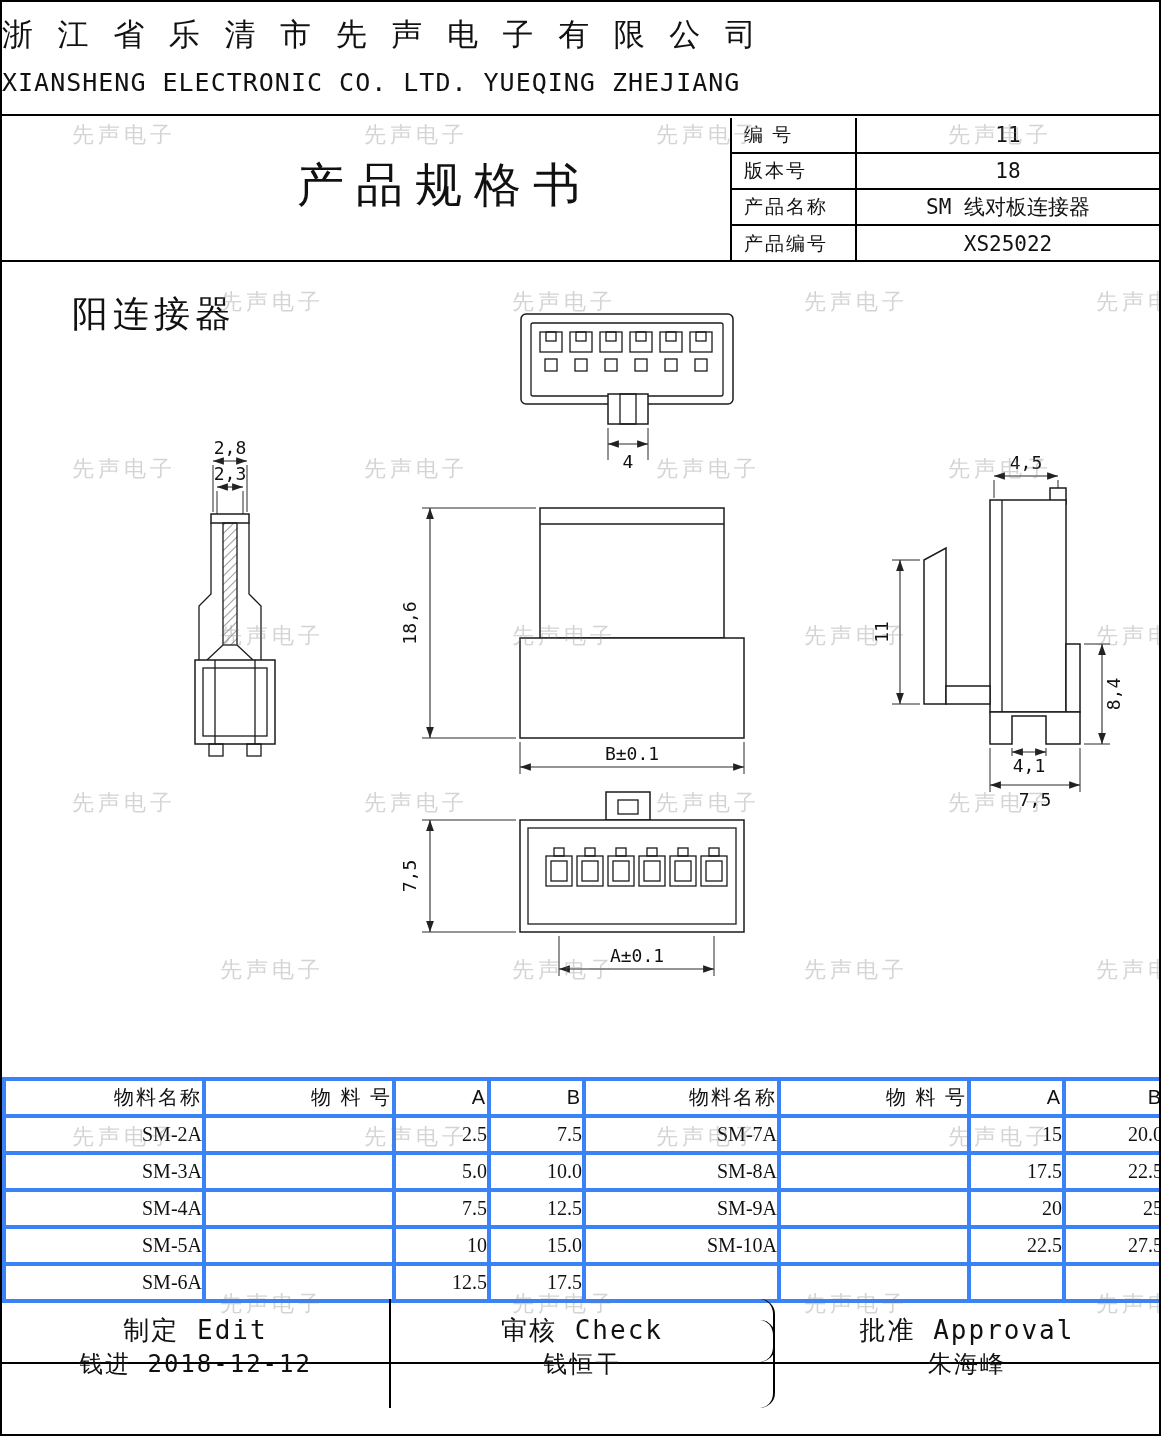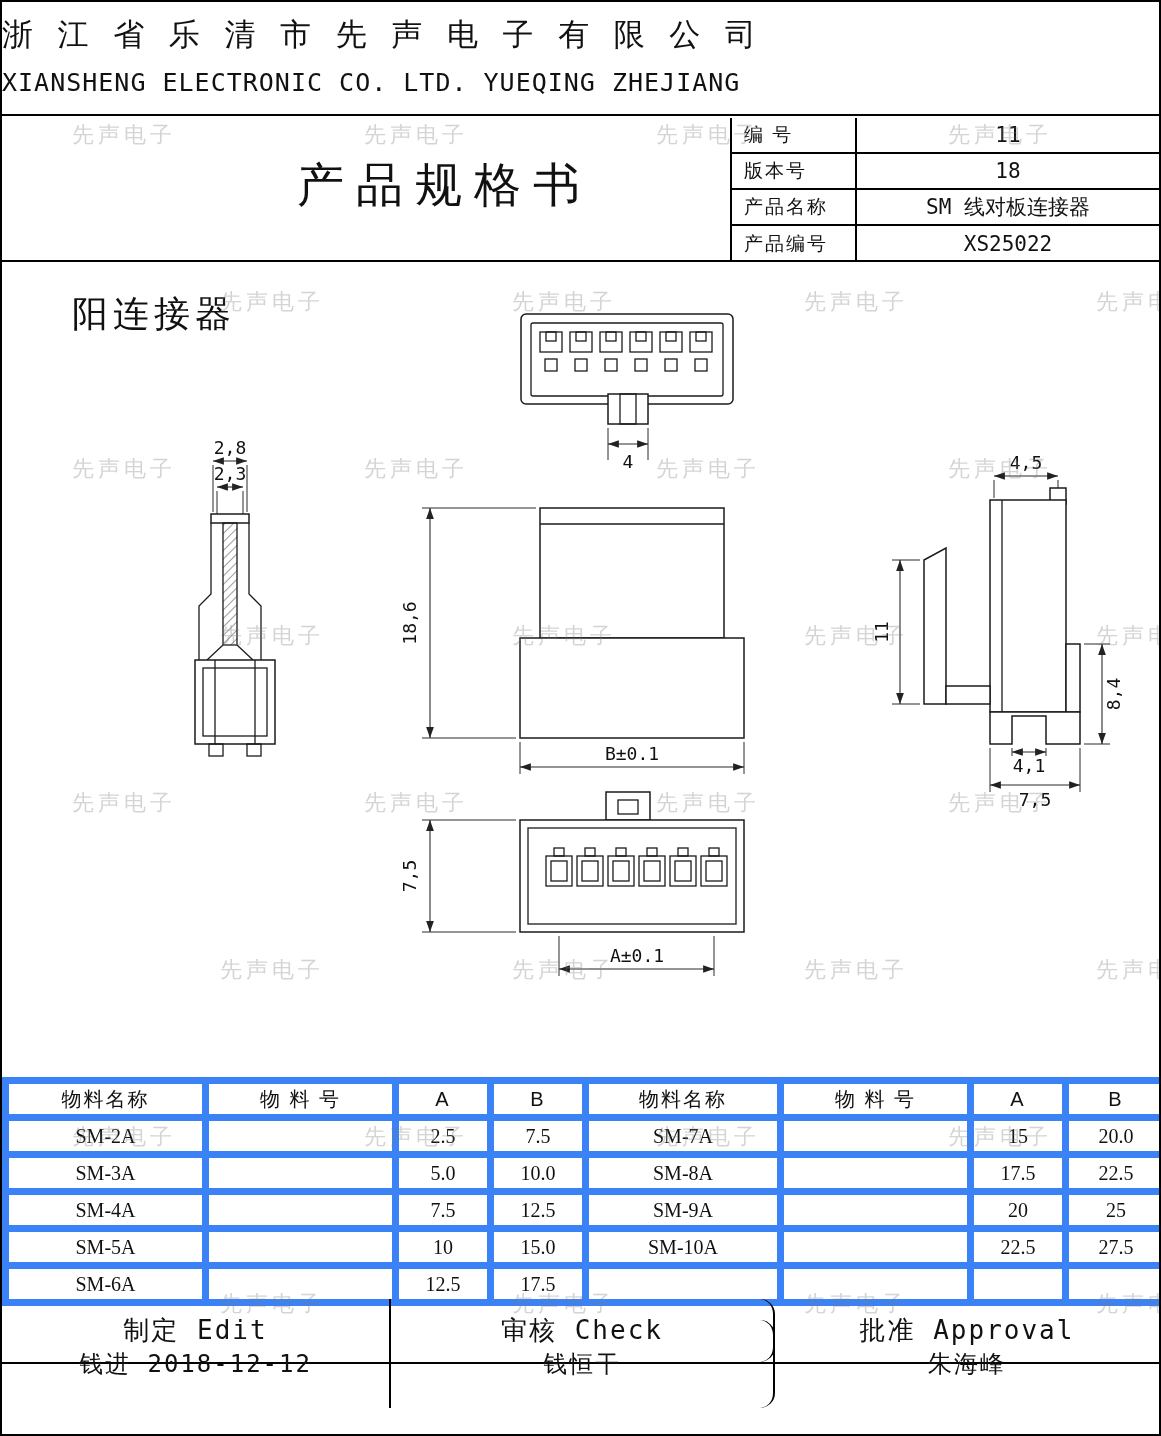--- a/index.html
+++ b/index.html
@@ -40,21 +40,21 @@
   .drawing svg { position:absolute; left:0; top:0; }
   .ol  { fill:#fff; stroke:#1b1b1b; stroke-width:1.5; }
   .ln  { fill:none; stroke:#1b1b1b; stroke-width:1.3; }
   .dim { fill:none; stroke:#2a2a2a; stroke-width:1.1; }
   .ext { fill:none; stroke:#2a2a2a; stroke-width:1; }
   .dimtxt { font:18px "DejaVu Sans Mono", monospace; fill:#111; }
 
   
   .spec { position:absolute; left:0; top:1075px; width:100%;
           border-collapse:collapse; table-layout:fixed; }
-  .spec th, .spec td { border:7px solid #3b82f6; height:37px; text-align:center;
+  .spec th, .spec td { border:4px solid #3b82f6; height:37px; text-align:right;
                        font-weight:normal; font-size:20px; }
   .spec th { letter-spacing:2px; }
   .spec td.mat, .spec td.val { font-family:Liberation Serif, serif; }
 
   
   .signoff-row { position:absolute; left:0; width:100%; display:flex; }
   .signoff-roles { top:1297px; height:65px; border-bottom:2px solid #000; }
   .signoff-names { top:1318px; height:88px; }
   .signoff-cell { display:flex; align-items:center; justify-content:center;
                   font-size:26px; letter-spacing:2px;

